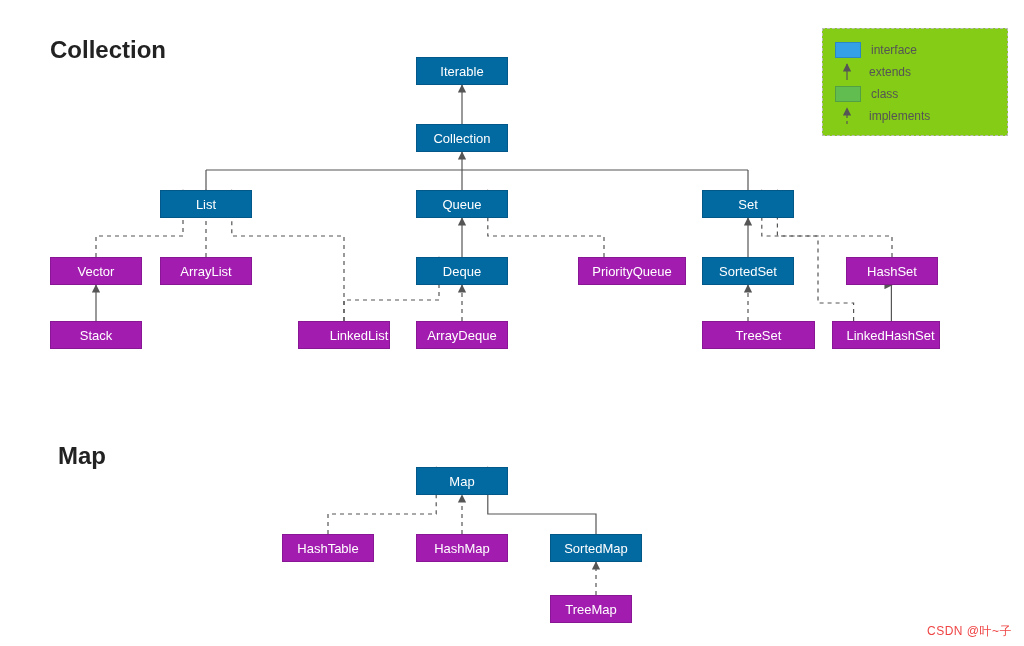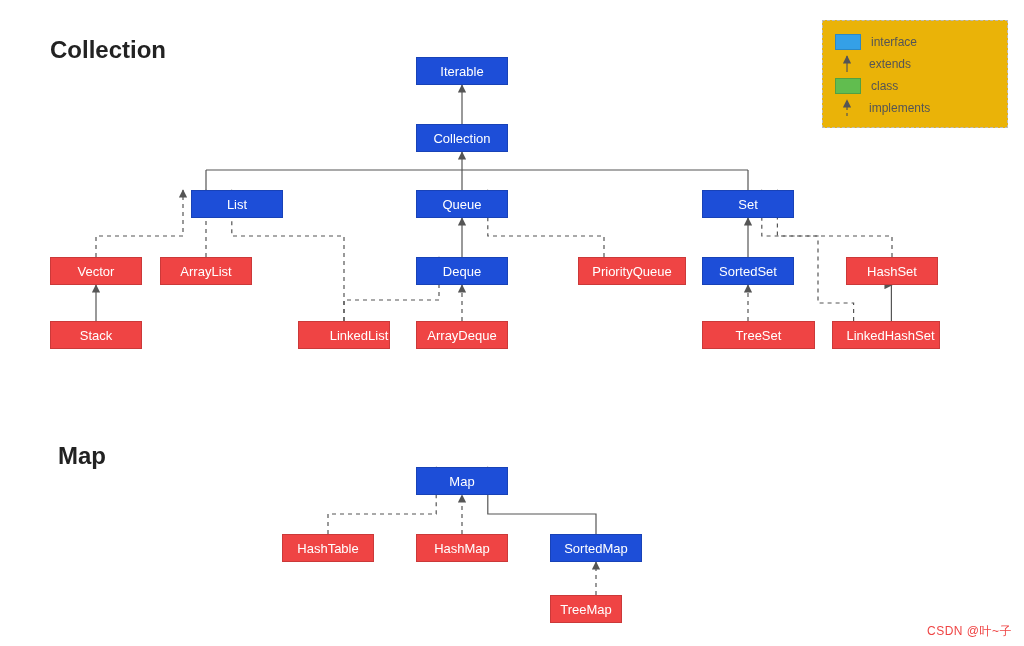--- a/index.html
+++ b/index.html
@@ -25,36 +25,36 @@
     position: absolute;
     box-sizing: border-box;
     height: 28px;
     display: flex;
     align-items: center;
     justify-content: center;
     font-size: 13px;
     color: #ffffff;
     border: 1px solid rgba(0,0,0,0.15);
   }
-  .interface { background: #1d4ed8; }
-  .class     { background: #ef4444; }
+  .interface { background: #0369a1; }
+  .class     { background: #a21caf; }
   svg.edges {
     position: absolute;
     left: 0; top: 0;
     width: 1024px;
     height: 646px;
     pointer-events: none;
   }
   #legend {
     position: absolute;
     right: 16px;
-    top: 20px;
+    top: 28px;
     width: 160px;
     border: 1px dashed #bbb;
-    background: #eab308;
+    background: #84cc16;
     padding: 10px 12px 8px 12px;
     font-size: 12px;
     color: #555;
   }
   .legend-row {
     display: flex;
     align-items: center;
     gap: 10px;
     height: 22px;
   }
@@ -118,39 +118,39 @@
         <polyline points="328.0,534.0 328.0,514.0 436.2,514.0 436.2,467.0" fill="none" stroke="#555555" stroke-width="1.2" stroke-dasharray="4 4" marker-end="url(#arrow)"></polyline>
         <polyline points="462.0,534.0 462.0,495.0" fill="none" stroke="#555555" stroke-width="1.2" stroke-dasharray="4 4" marker-end="url(#arrow)"></polyline>
         <polyline points="596.0,534.0 596.0,514.0 487.8,514.0 487.8,467.0" fill="none" stroke="#555555" stroke-width="1.2" marker-end="url(#arrow)"></polyline>
         <polyline points="596.0,595.0 596.0,562.0" fill="none" stroke="#555555" stroke-width="1.2" stroke-dasharray="4 4" marker-end="url(#arrow)"></polyline>
       </g>
   </svg>
 
   <div id="nodes">
       <div class="box interface" style="left: 416px; top: 57px; width: 92px;">Iterable</div>
       <div class="box interface" style="left: 416px; top: 124px; width: 92px;">Collection</div>
-      <div class="box interface" style="left: 160px; top: 190px; width: 92px; margin-left: 31px;">List</div>
+      <div class="box interface" style="left: 160px; top: 190px; width: 92px;">List</div>
       <div class="box interface" style="left: 416px; top: 190px; width: 92px;">Queue</div>
       <div class="box interface" style="left: 702px; top: 190px; width: 92px;">Set</div>
       <div class="box class" style="left: 50px; top: 257px; width: 92px;">Vector</div>
       <div class="box class" style="left: 160px; top: 257px; width: 92px;">ArrayList</div>
       <div class="box interface" style="left: 416px; top: 257px; width: 92px;">Deque</div>
       <div class="box class" style="left: 578px; top: 257px; width: 108px;">PriorityQueue</div>
       <div class="box interface" style="left: 702px; top: 257px; width: 92px;">SortedSet</div>
       <div class="box class" style="left: 846px; top: 257px; width: 92px;">HashSet</div>
       <div class="box class" style="left: 50px; top: 321px; width: 92px;">Stack</div>
       <div class="box class" style="left: 298px; top: 321px; width: 92px; padding-left: 30px;">LinkedList</div>
       <div class="box class" style="left: 416px; top: 321px; width: 92px;">ArrayDeque</div>
       <div class="box class" style="left: 702px; top: 321px; width: 113px;">TreeSet</div>
       <div class="box class" style="left: 832px; top: 321px; width: 108px; padding-left: 9px;">LinkedHashSet</div>
       <div class="box interface" style="left: 416px; top: 467px; width: 92px;">Map</div>
       <div class="box class" style="left: 282px; top: 534px; width: 92px;">HashTable</div>
       <div class="box class" style="left: 416px; top: 534px; width: 92px;">HashMap</div>
       <div class="box interface" style="left: 550px; top: 534px; width: 92px;">SortedMap</div>
-      <div class="box class" style="left: 550px; top: 595px; width: 72px;">TreeMap</div>
+      <div class="box class" style="left: 550px; top: 595px; width: 82px;">TreeMap</div>
     </div>
 
   <div id="legend">
     <div class="legend-row">
       <div class="swatch interface"></div>
       <span>interface</span>
     </div>
     <div class="legend-row">
       <span class="arrow-sample">
         <svg width="16" height="20">

